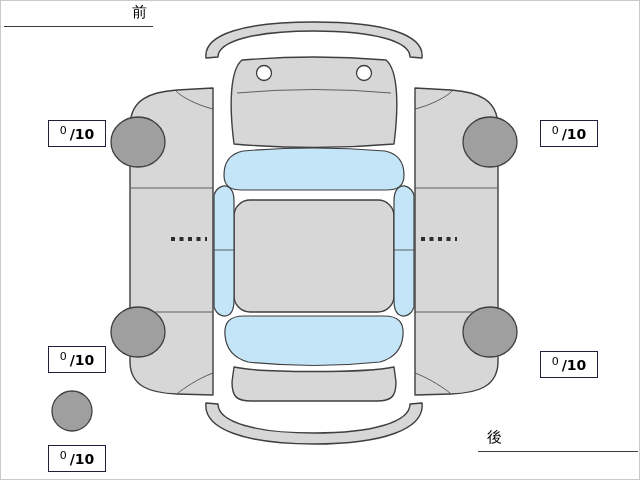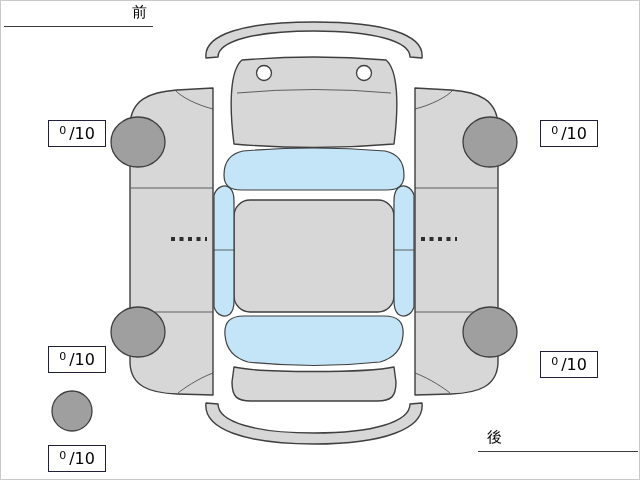--- a/index.html
+++ b/index.html
@@ -30,21 +30,21 @@
   .dashes{ stroke:#2d2d2d; stroke-width:4; stroke-dasharray:4 4.5; }
 
   
   .score-box{
     position:absolute; width:58px; height:27px;
     background:#fff; border:1px solid #20203a;
     display:flex; align-items:center; justify-content:center; gap:3px;
     cursor:pointer;
   }
   .score-val{ font-size:11px; line-height:1; transform:translateY(-3px); }
-  .score-den{ font-size:16px; font-weight:normal; line-height:1; }
+  .score-den{ font-size:14px; font-weight:bold; line-height:1; }
 
   
   .orient{
     position:absolute; height:24px; font-size:15px;
     border-bottom:1px solid #3c3c3c;
   }
   .orient-front{ left:3px; top:2px; width:149px; text-align:right; padding-right:6px; }
   .orient-rear{ left:477px; top:427px; width:160px; text-align:left; padding-left:9px; }
 </style>
 </head>

